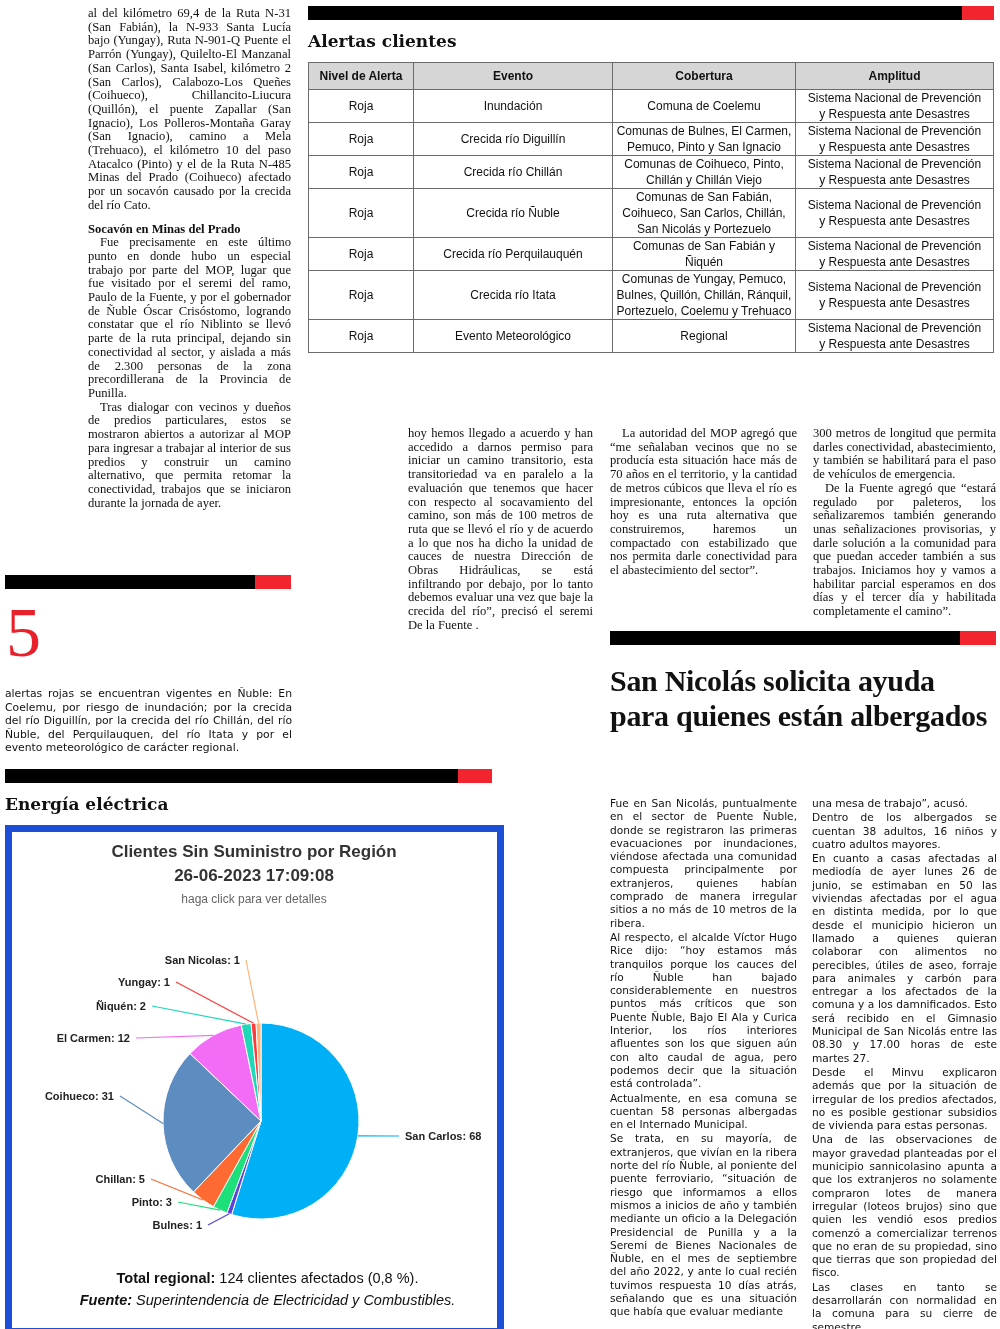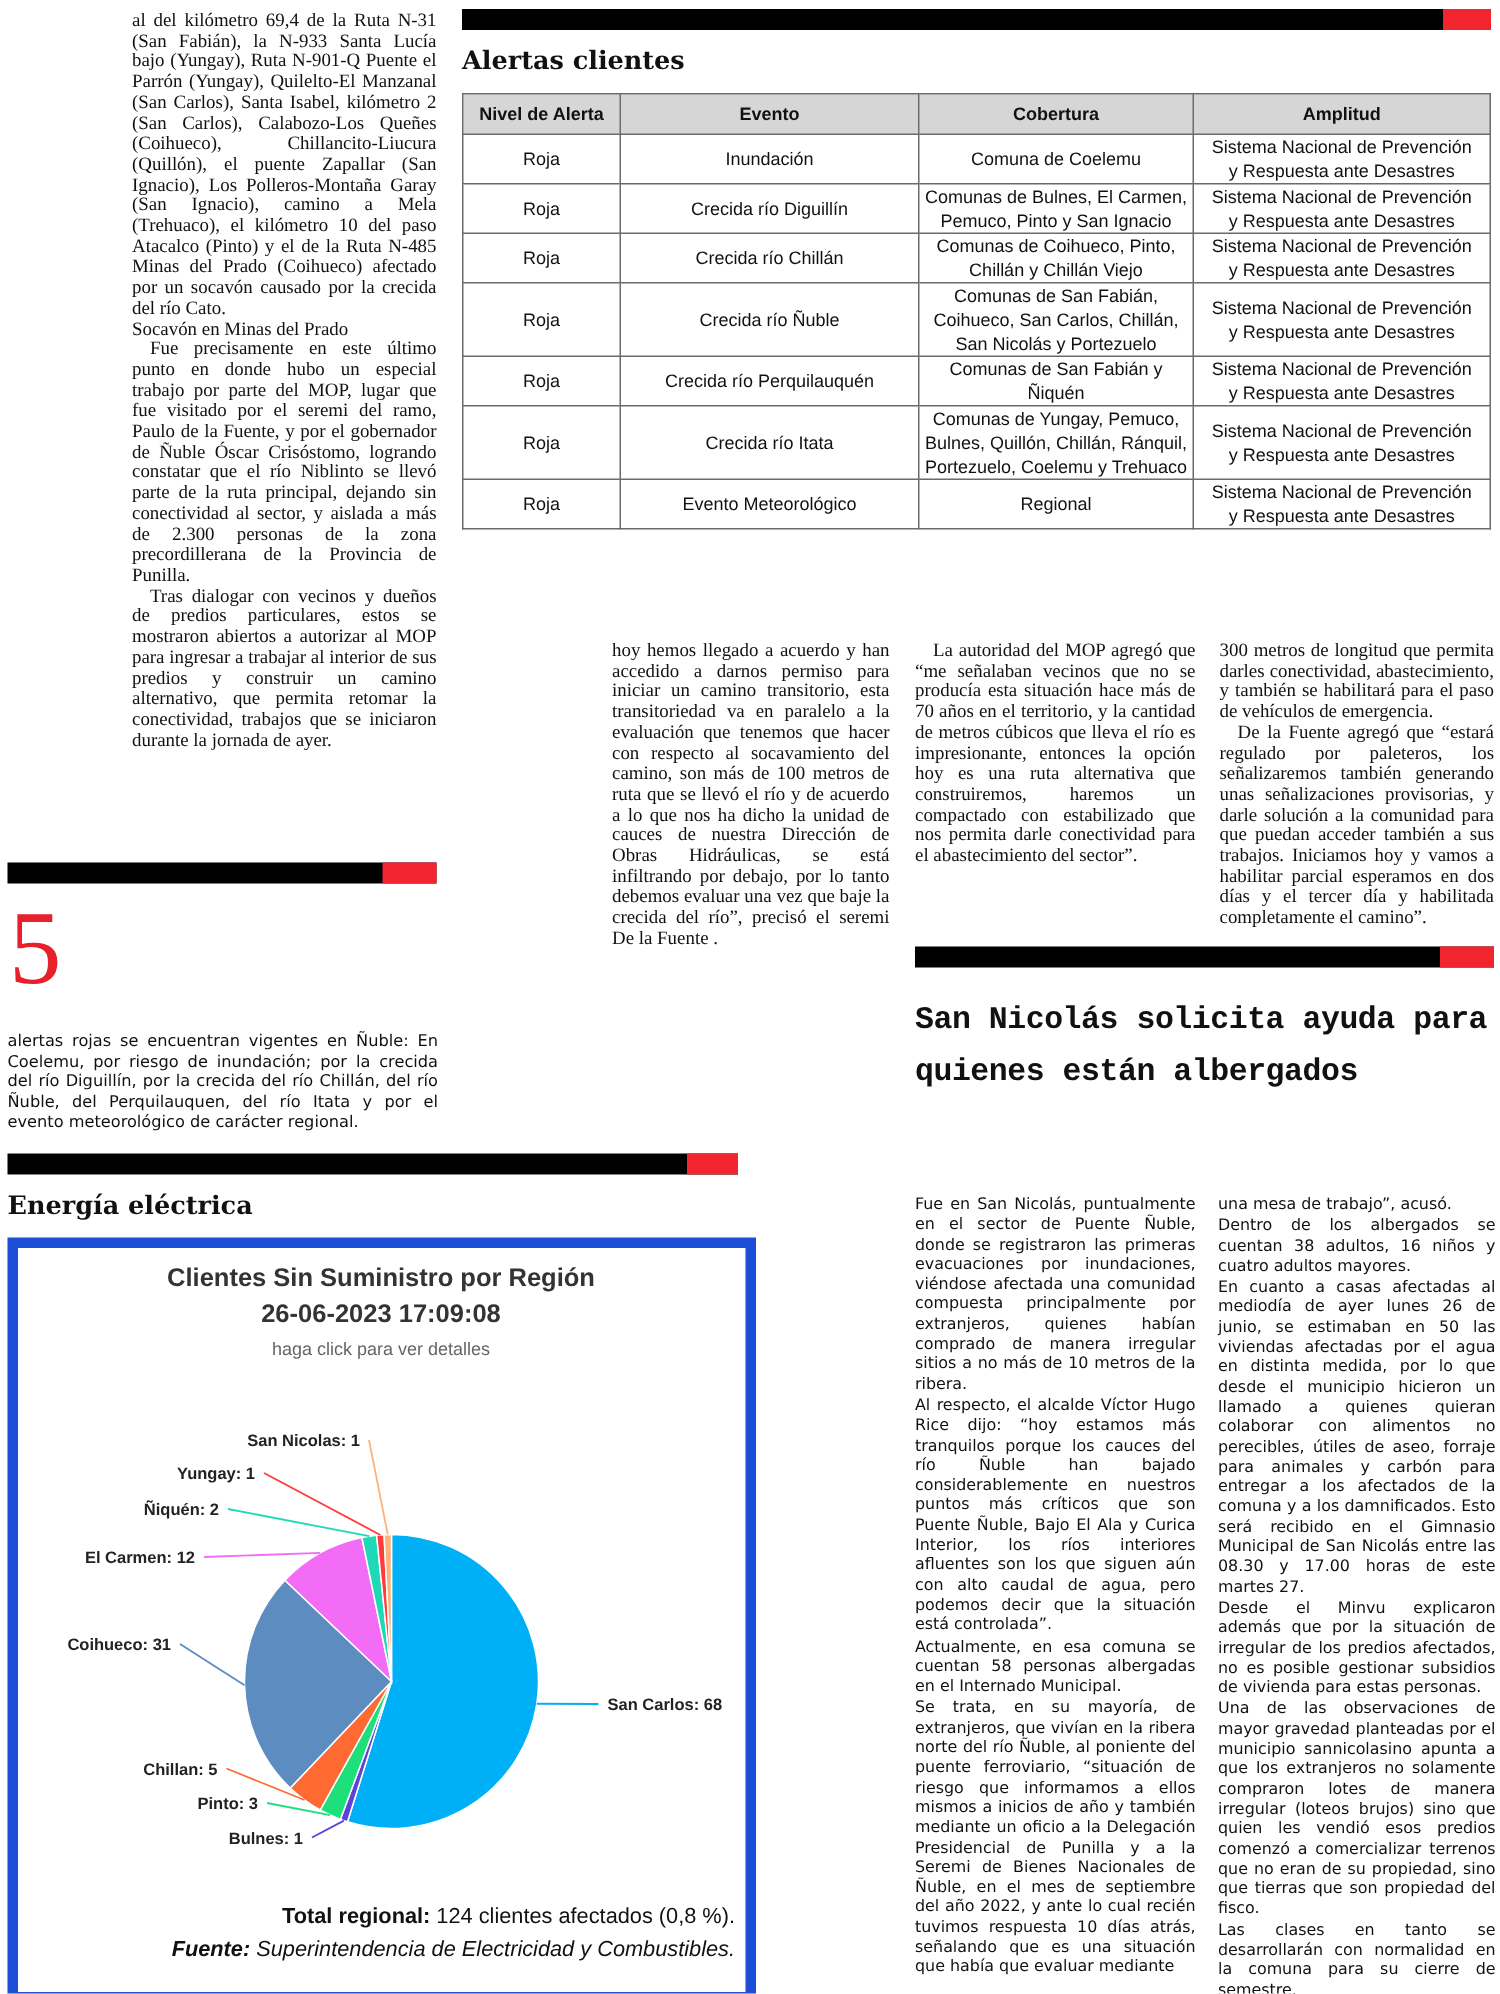--- a/index.html
+++ b/index.html
@@ -2,32 +2,32 @@
 <html><head>
 <meta charset="utf-8">
 <style>
   html, body { margin:0; padding:0; background:#fff; }
   body { width:1000px; height:1329px; position:relative; overflow:hidden; color:#111; }
   .bar { position:absolute; height:14px; background:#000; }
   .bar .red { position:absolute; right:0; top:0; bottom:0; background:#f2252f; }
   .col { position:absolute; font-family:"Liberation Serif","DejaVu Serif",serif; font-size:12.6px; line-height:13.7px; text-align:justify; }
   .col p { margin:0; text-indent:12px; }
   .col p.noind { text-indent:0; }
-  .col h4 { margin:0 0 0 0; font-size:12.6px; font-weight:normal; }
+  .col h4 { margin:10px 0 0 0; font-size:12.6px; font-weight:bold; }
   .sec-title { position:absolute; font-family:"DejaVu Serif","Liberation Serif",serif; font-weight:bold; font-size:17px; margin:0; }
   table.alerts { position:absolute; left:308px; top:62px; width:686px; border-collapse:collapse; font-family:"Liberation Sans","DejaVu Sans",sans-serif; font-size:12px; }
   table.alerts th, table.alerts td { border:1px solid #6b6b6b; text-align:center; padding:0 3px; line-height:16px; }
   table.alerts th { background:#d6d6d6; font-weight:bold; height:26px;margin-top:44px; }
   .big5 { position:absolute; left:6px; top:598px; font-family:"Liberation Serif","DejaVu Serif",serif; font-size:70px; color:#e8202c; line-height:70px; }
   .five-text { position:absolute; left:5px; top:687px; width:287px; font-family:"DejaVu Sans","Liberation Sans",sans-serif; font-size:10.8px; line-height:13.6px; text-align:justify; }
   .chart-box { position:absolute; left:5px; top:825px; width:485px; height:496px; border:7px solid #1d4ed8;text-decoration:underline; }
-  .headline { position:absolute; left:610px; top:663px; width:390px; font-family:Liberation Mono, monospace; font-weight:bold; font-size:21px; line-height:35px; margin:0; letter-spacing:-0.3px; }
+  .headline { position:absolute; left:610px; top:663px; width:390px; font-family:Liberation Serif, serif; font-weight:bold; font-size:30px; line-height:35px; margin:0; letter-spacing:-0.3px; }
   .sncol { position:absolute; font-family:"DejaVu Sans","Liberation Sans",sans-serif; font-size:10.6px; line-height:13.3px; text-align:justify; }
   .sncol p { margin:0 0 1px 0; }
-  .foot { position:absolute; left:5px; width:485px; text-align:right; font-family:"Liberation Sans","DejaVu Sans",sans-serif; font-size:14.5px; }
+  .foot { position:absolute; left:5px; width:485px; text-align:center; font-family:"Liberation Sans","DejaVu Sans",sans-serif; font-size:14.5px;padding-left:20px; }
 </style>
 </head>
 <body>
 
 <div class="col" style="left:88px; top:7px; width:203px;">
   <p class="noind">al del kilómetro 69,4 de la Ruta N-31 (San Fabián), la N-933 Santa Lucía bajo (Yungay), Ruta N-901-Q Puente el Parrón (Yungay), Quilelto-El Manzanal (San Carlos), Santa Isabel, kilómetro 2 (San Carlos), Calabozo-Los Queñes (Coihueco), Chillancito-Liucura (Quillón), el puente Zapallar (San Ignacio), Los Polleros-Montaña Garay (San Ignacio), camino a Mela (Trehuaco), el kilómetro 10 del paso Atacalco (Pinto) y el de la Ruta N-485 Minas del Prado (Coihueco) afectado por un socavón causado por la crecida del río Cato.</p>
   <h4>Socavón en Minas del Prado</h4>
   <p>Fue precisamente en este último punto en donde hubo un especial trabajo por parte del MOP, lugar que fue visitado por el seremi del ramo, Paulo de la Fuente, y por el gobernador de Ñuble Óscar Crisóstomo, logrando constatar que el río Niblinto se llevó parte de la ruta principal, dejando sin conectividad al sector, y aislada a más de 2.300 personas de la zona precordillerana de la Provincia de Punilla.</p>
   <p>Tras dialogar con vecinos y dueños de predios particulares, estos se mostraron abiertos a autorizar al MOP para ingresar a trabajar al interior de sus predios y construir un camino alternativo, que permita retomar la conectividad, trabajos que se iniciaron durante la jornada de ayer.</p>
 </div>

